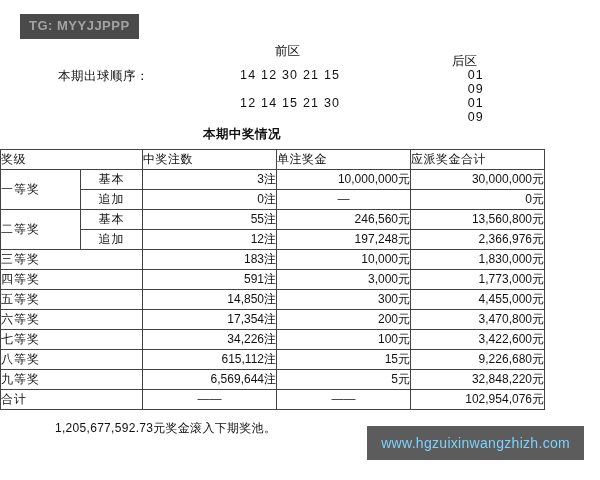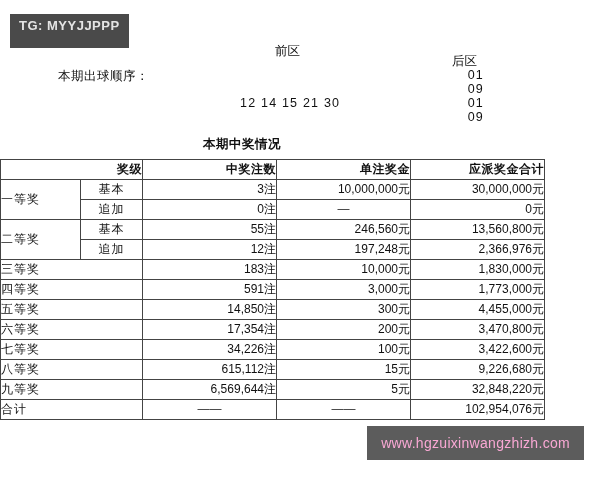--- a/index.html
+++ b/index.html
@@ -10,35 +10,35 @@
     width: 600px;
     height: 480px;
     background: #ffffff;
     font-family: "Liberation Sans", sans-serif;
     color: #111;
     position: relative;
     overflow: hidden;
   }
   .tg-badge {
     position: absolute;
-    left: 10px;
+    left: 20px;
     top: 14px;
     background: #4a4a4a;
-    color: #e5e5e5;
+    color: #a3a3a3;
     font-size: 13px;
     font-weight: bold;
-    padding: 4px 9px 15px 9px;
+    padding: 4px 9px 6px 9px;
     letter-spacing: 0.5px;
   }
   .watermark {
     position: absolute;
     right: 14px;
     bottom: 18px;
     background: #5c5c5c;
-    color: #f9a8d4;
+    color: #7dd3fc;
     font-size: 14px;
     padding: 9px 14px;
     border: 2px solid #ffffff;
     letter-spacing: 0.3px;
   }
   .sheet {
     position: absolute;
     left: 0;
     top: 40px;
     width: 484px;
@@ -82,21 +82,21 @@
     position: absolute;
     left: 455px;
     top: 6px;
     letter-spacing: 1.2px;
     text-align: right;
   }
   .section-title {
     text-align: center;
     font-size: 12.5px;
     font-weight: bold;
-    margin-top: 18px;
+    margin-top: 8px;
     margin-bottom: 6px;
     letter-spacing: 0.5px;
   }
 
   
   table.prize {
     border-collapse: collapse;
     margin: 0 auto;
     width: 544px;
     font-size: 12px;
@@ -104,22 +104,22 @@
   }
   table.prize th,
   table.prize td {
     border: 1px solid #444;
     padding: 0;
     height: 19px;
     line-height: 19px;
     vertical-align: middle;
   }
   table.prize th {
-    font-weight: bold;
-    text-align: right;
+    font-weight: normal;
+    text-align: left;
     letter-spacing: 0.5px;
   }
   td.lvl {
     text-align: left;
     letter-spacing: 1px;
   }
   td.sub {
     text-align: center;
     letter-spacing: 1px;
   }
@@ -158,20 +158,21 @@
 
 <div class="sheet">
 
   <div class="zone-head">
     <span class="zone-front">前区</span>
     <span class="zone-back">后区</span>
   </div>
 
   <div class="inforow">
     <span class="lbl">本期出球顺序：</span>
+    <span class="front-nums">14 12 30 21 15</span>
     <span class="back-nums">01 09</span>
   </div>
 
   <div class="inforow">
     <span class="front-nums">12 14 15 21 30</span>
     <span class="back-nums">01 09</span>
   </div>
 
   <div class="section-title">本期中奖情况</div>
 
@@ -262,17 +263,18 @@
       </tr>
       <tr>
         <td class="lvl" colspan="2">合计</td>
         <td class="dash">——</td>
         <td class="dash">——</td>
         <td class="num">102,954,076元</td>
       </tr>
     </tbody>
   </table>
 
+  <div class="note2">1,205,677,592.73元奖金滚入下期奖池。</div>
 </div>
 
 <div class="watermark">
   <span>www.hgzuixinwangzhizh.com</span>
 </div>
 
 </body></html>

